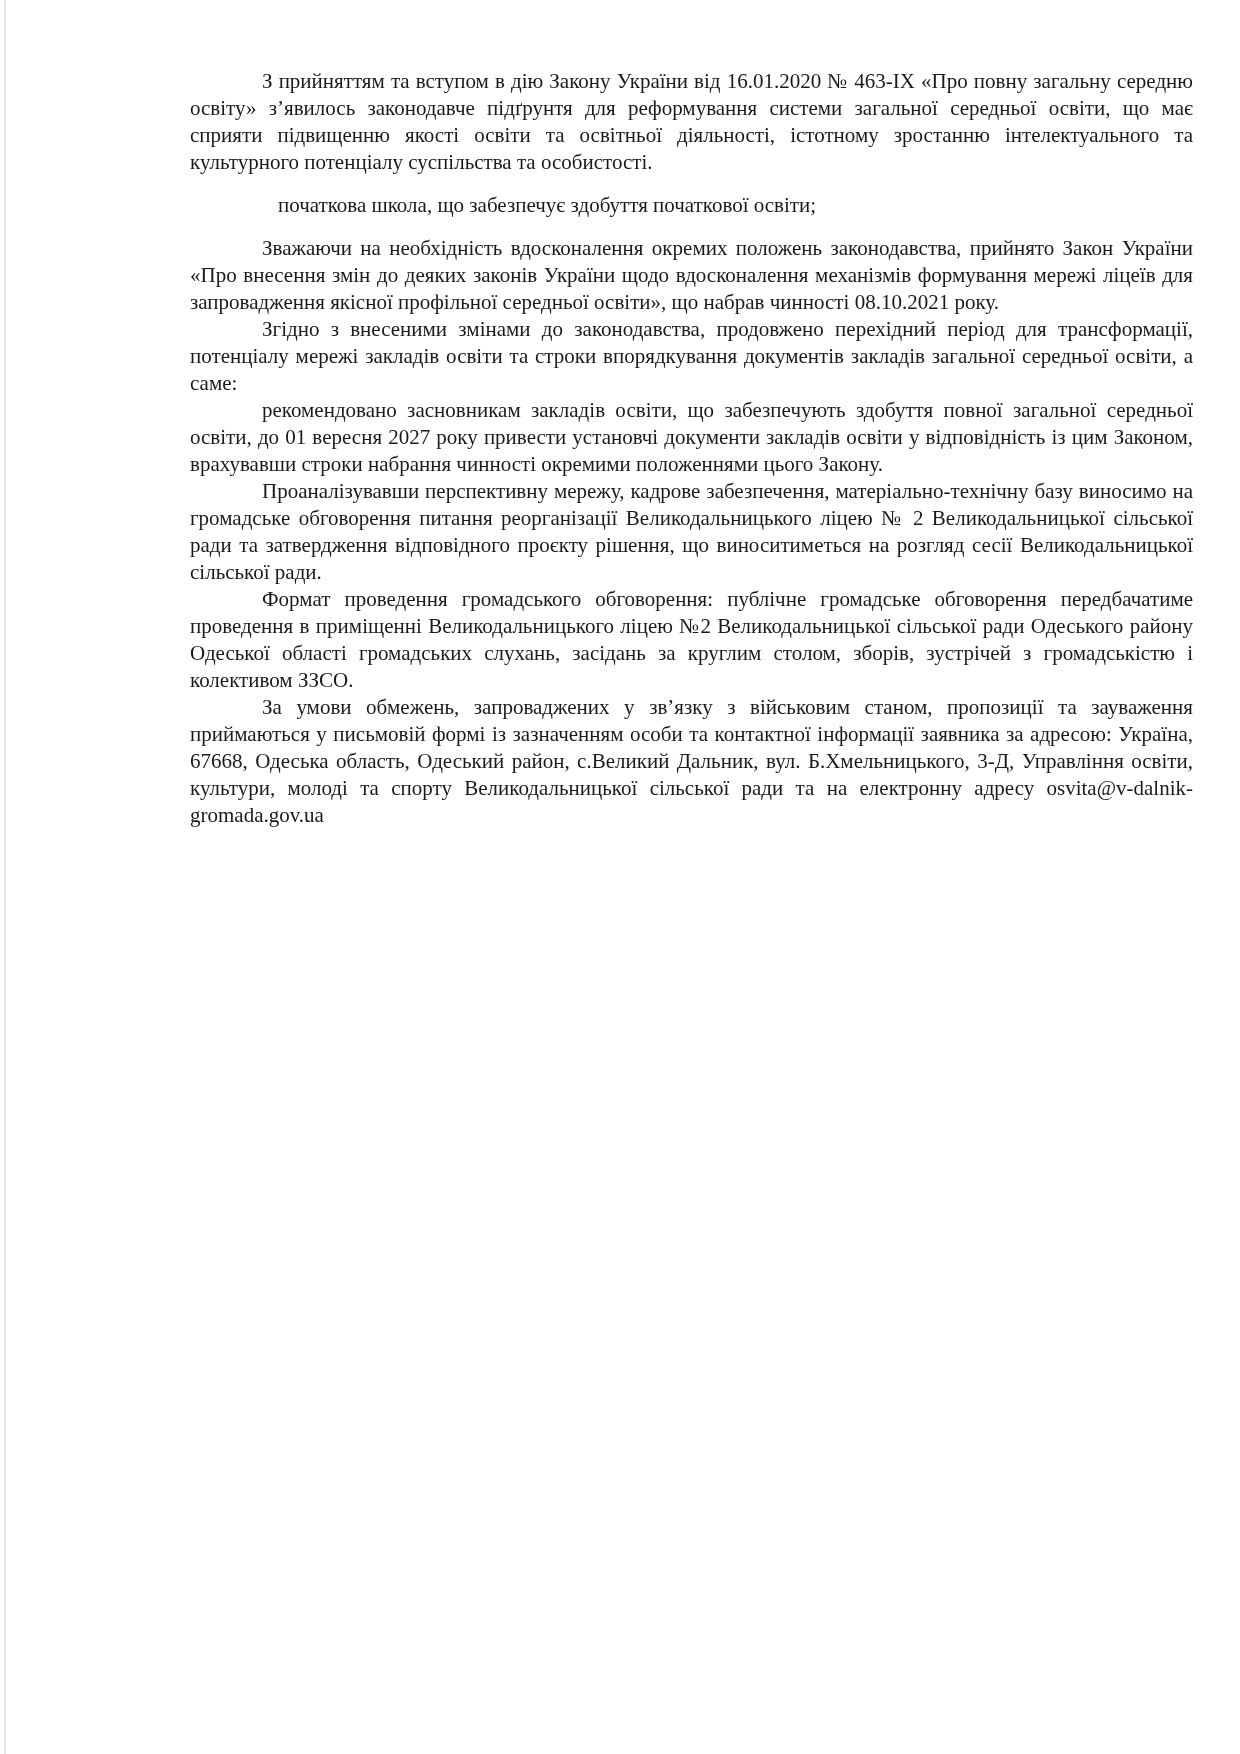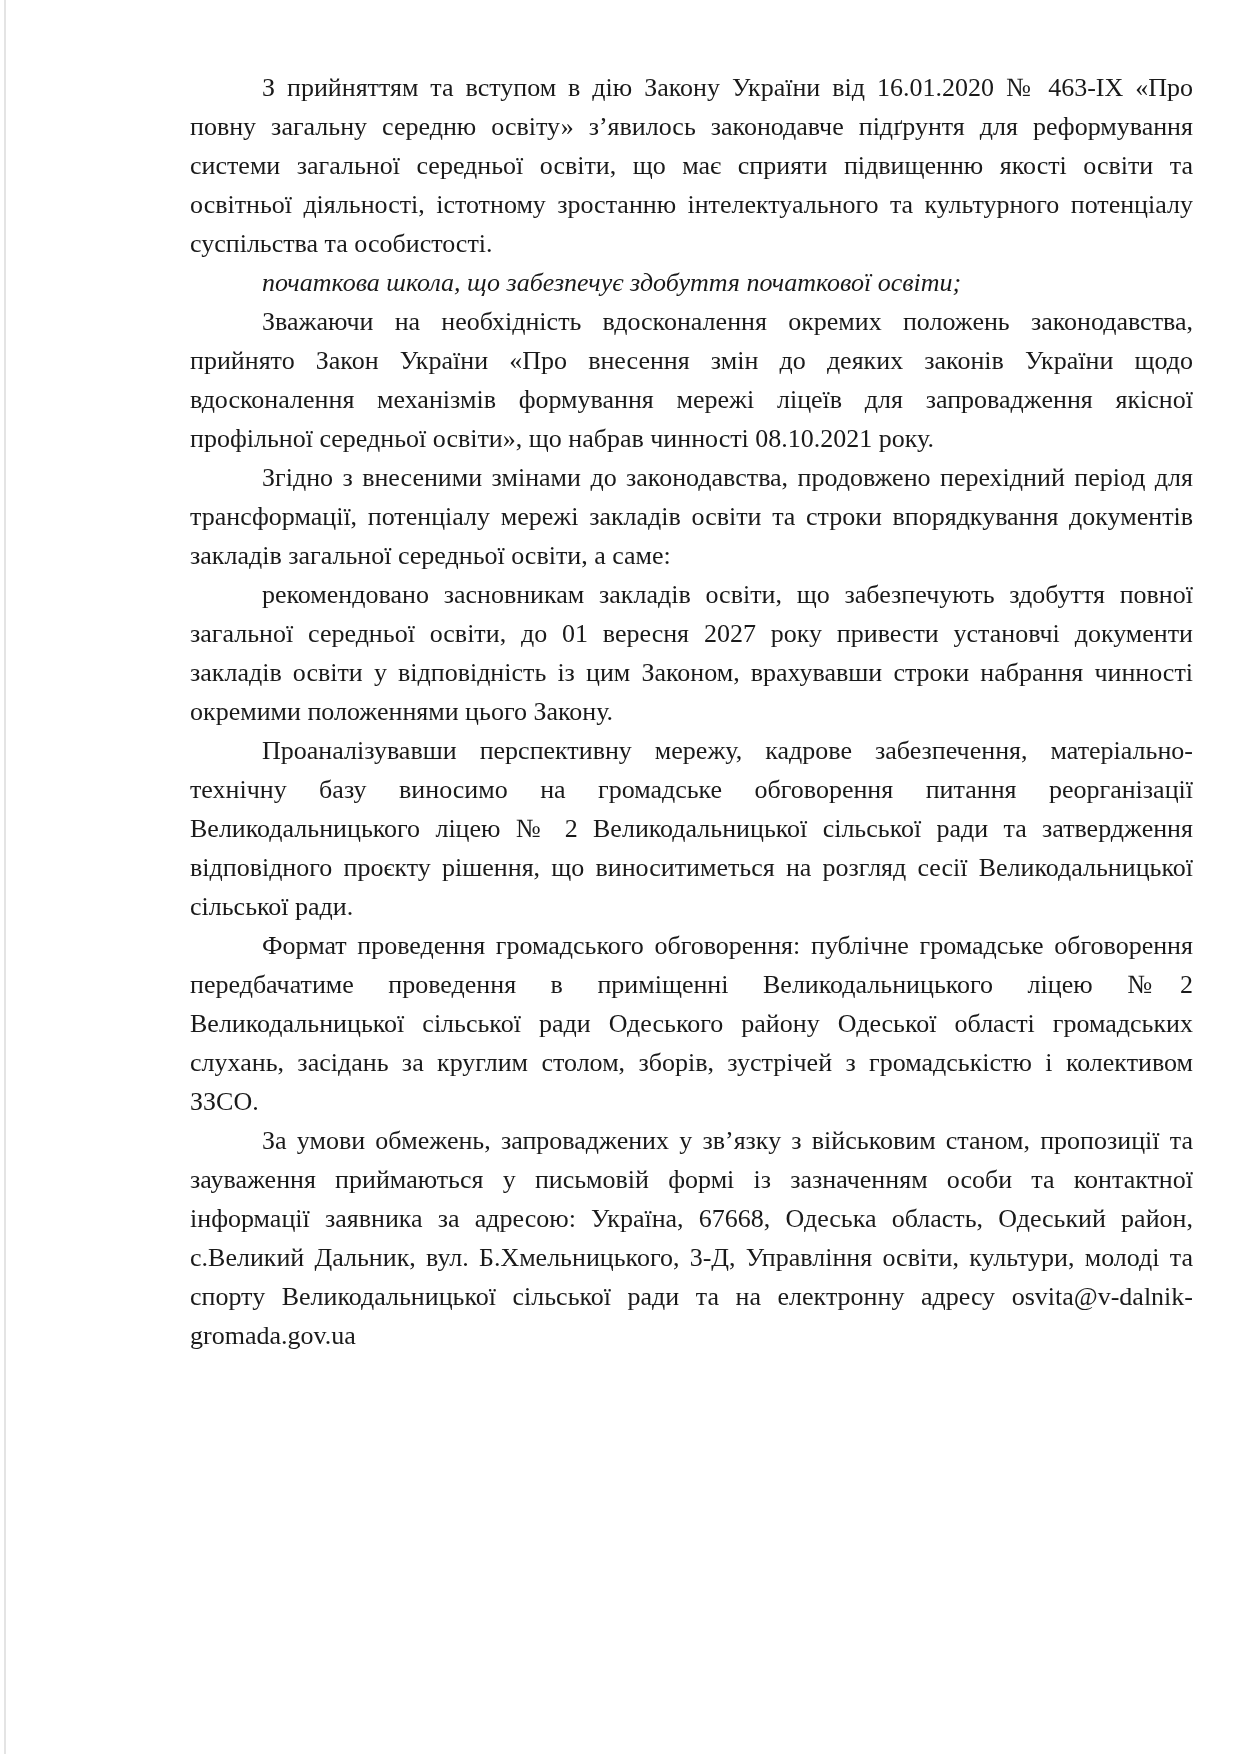--- a/index.html
+++ b/index.html
@@ -20,37 +20,36 @@
     width: 2px;
     height: 1754px;
     background: #e4e4e4;
   }
   .page {
     position: absolute;
     left: 190px;
     top: 68px;
     width: 1003px;
     font-family: "Liberation Serif", serif;
-    font-size: 26px;
-    line-height: 39px;
+    font-size: 21px;
+    line-height: 27px;
     color: #1a1a1a;
   }
   .para {
     margin: 0;
     text-align: justify;
     text-indent: 72px;
   }
   .para.last-left {
     text-align-last: left;
   }
   .list-item {
-    margin: 0;
+    margin: 16px;
     padding-left: 72px;
     text-align: left;
-    font-style: italic;
   }
 </style>
 </head>
 <body>
 
 <div class="scan-edge"></div>
 
 <div class="page">
   <p class="para">З прийняттям та вступом в дію Закону України від 16.01.2020 № 463-IX «Про повну загальну середню освіту» з’явилось законодавче підґрунтя для реформування системи загальної середньої освіти, що має сприяти підвищенню якості освіти та освітньої діяльності, істотному зростанню інтелектуального та культурного потенціалу суспільства та особистості.</p>
 

